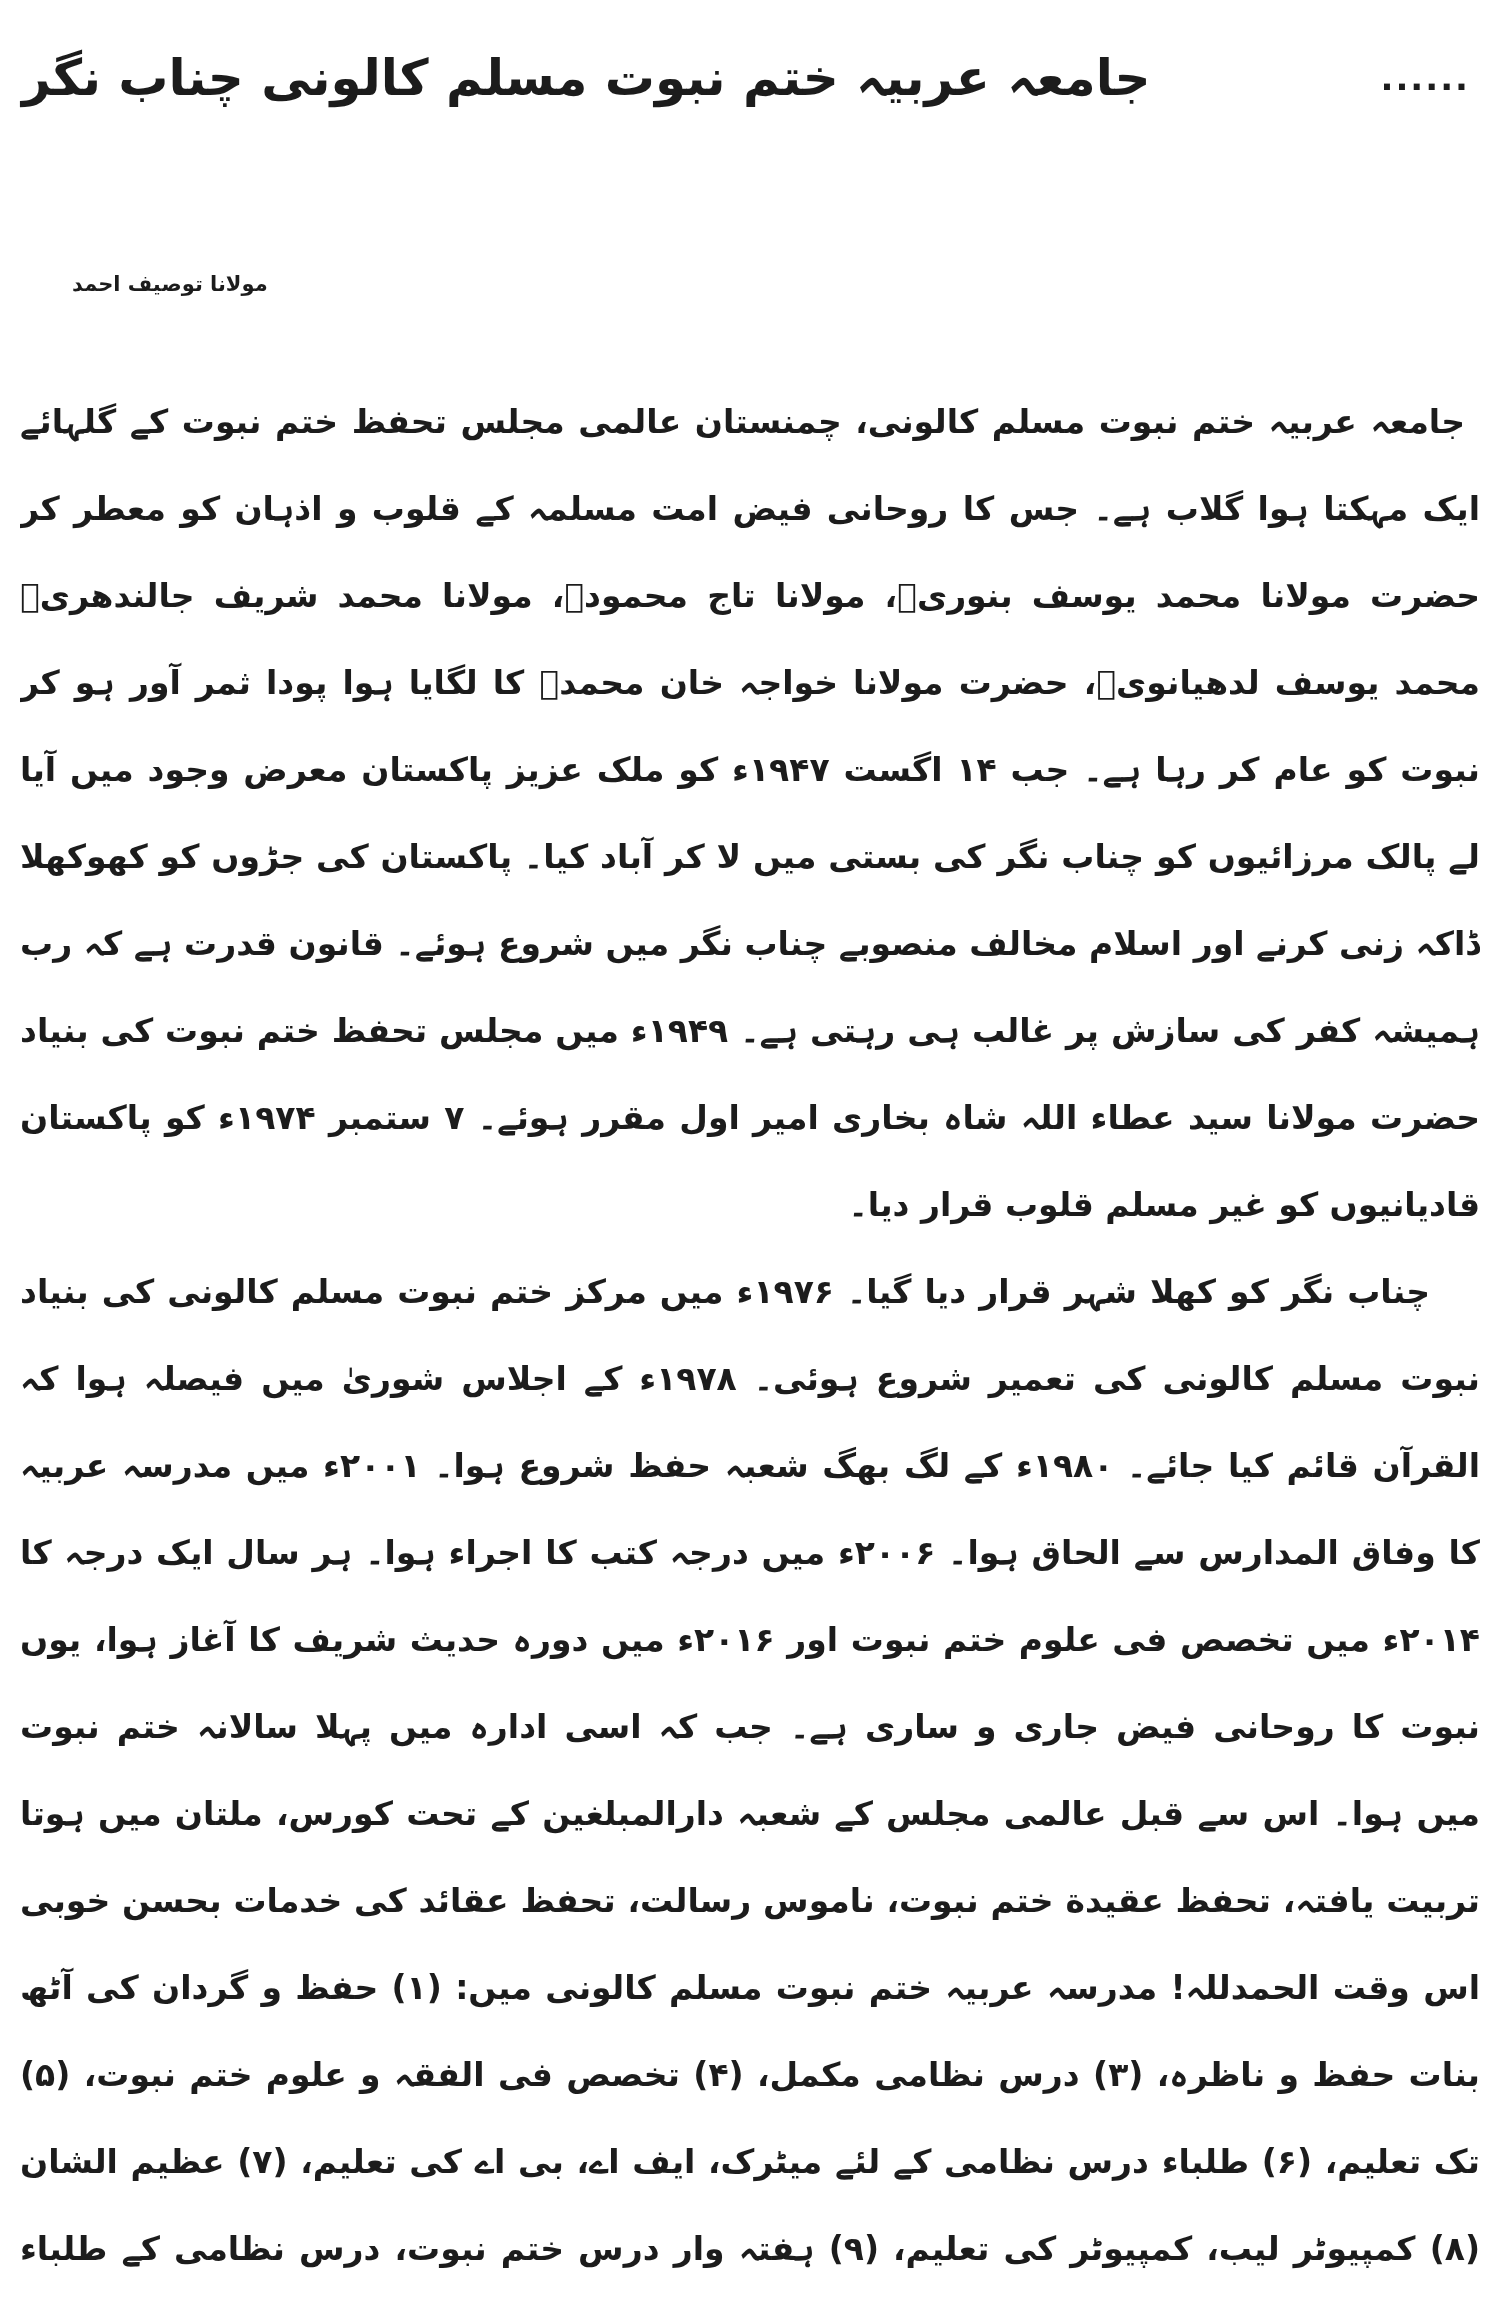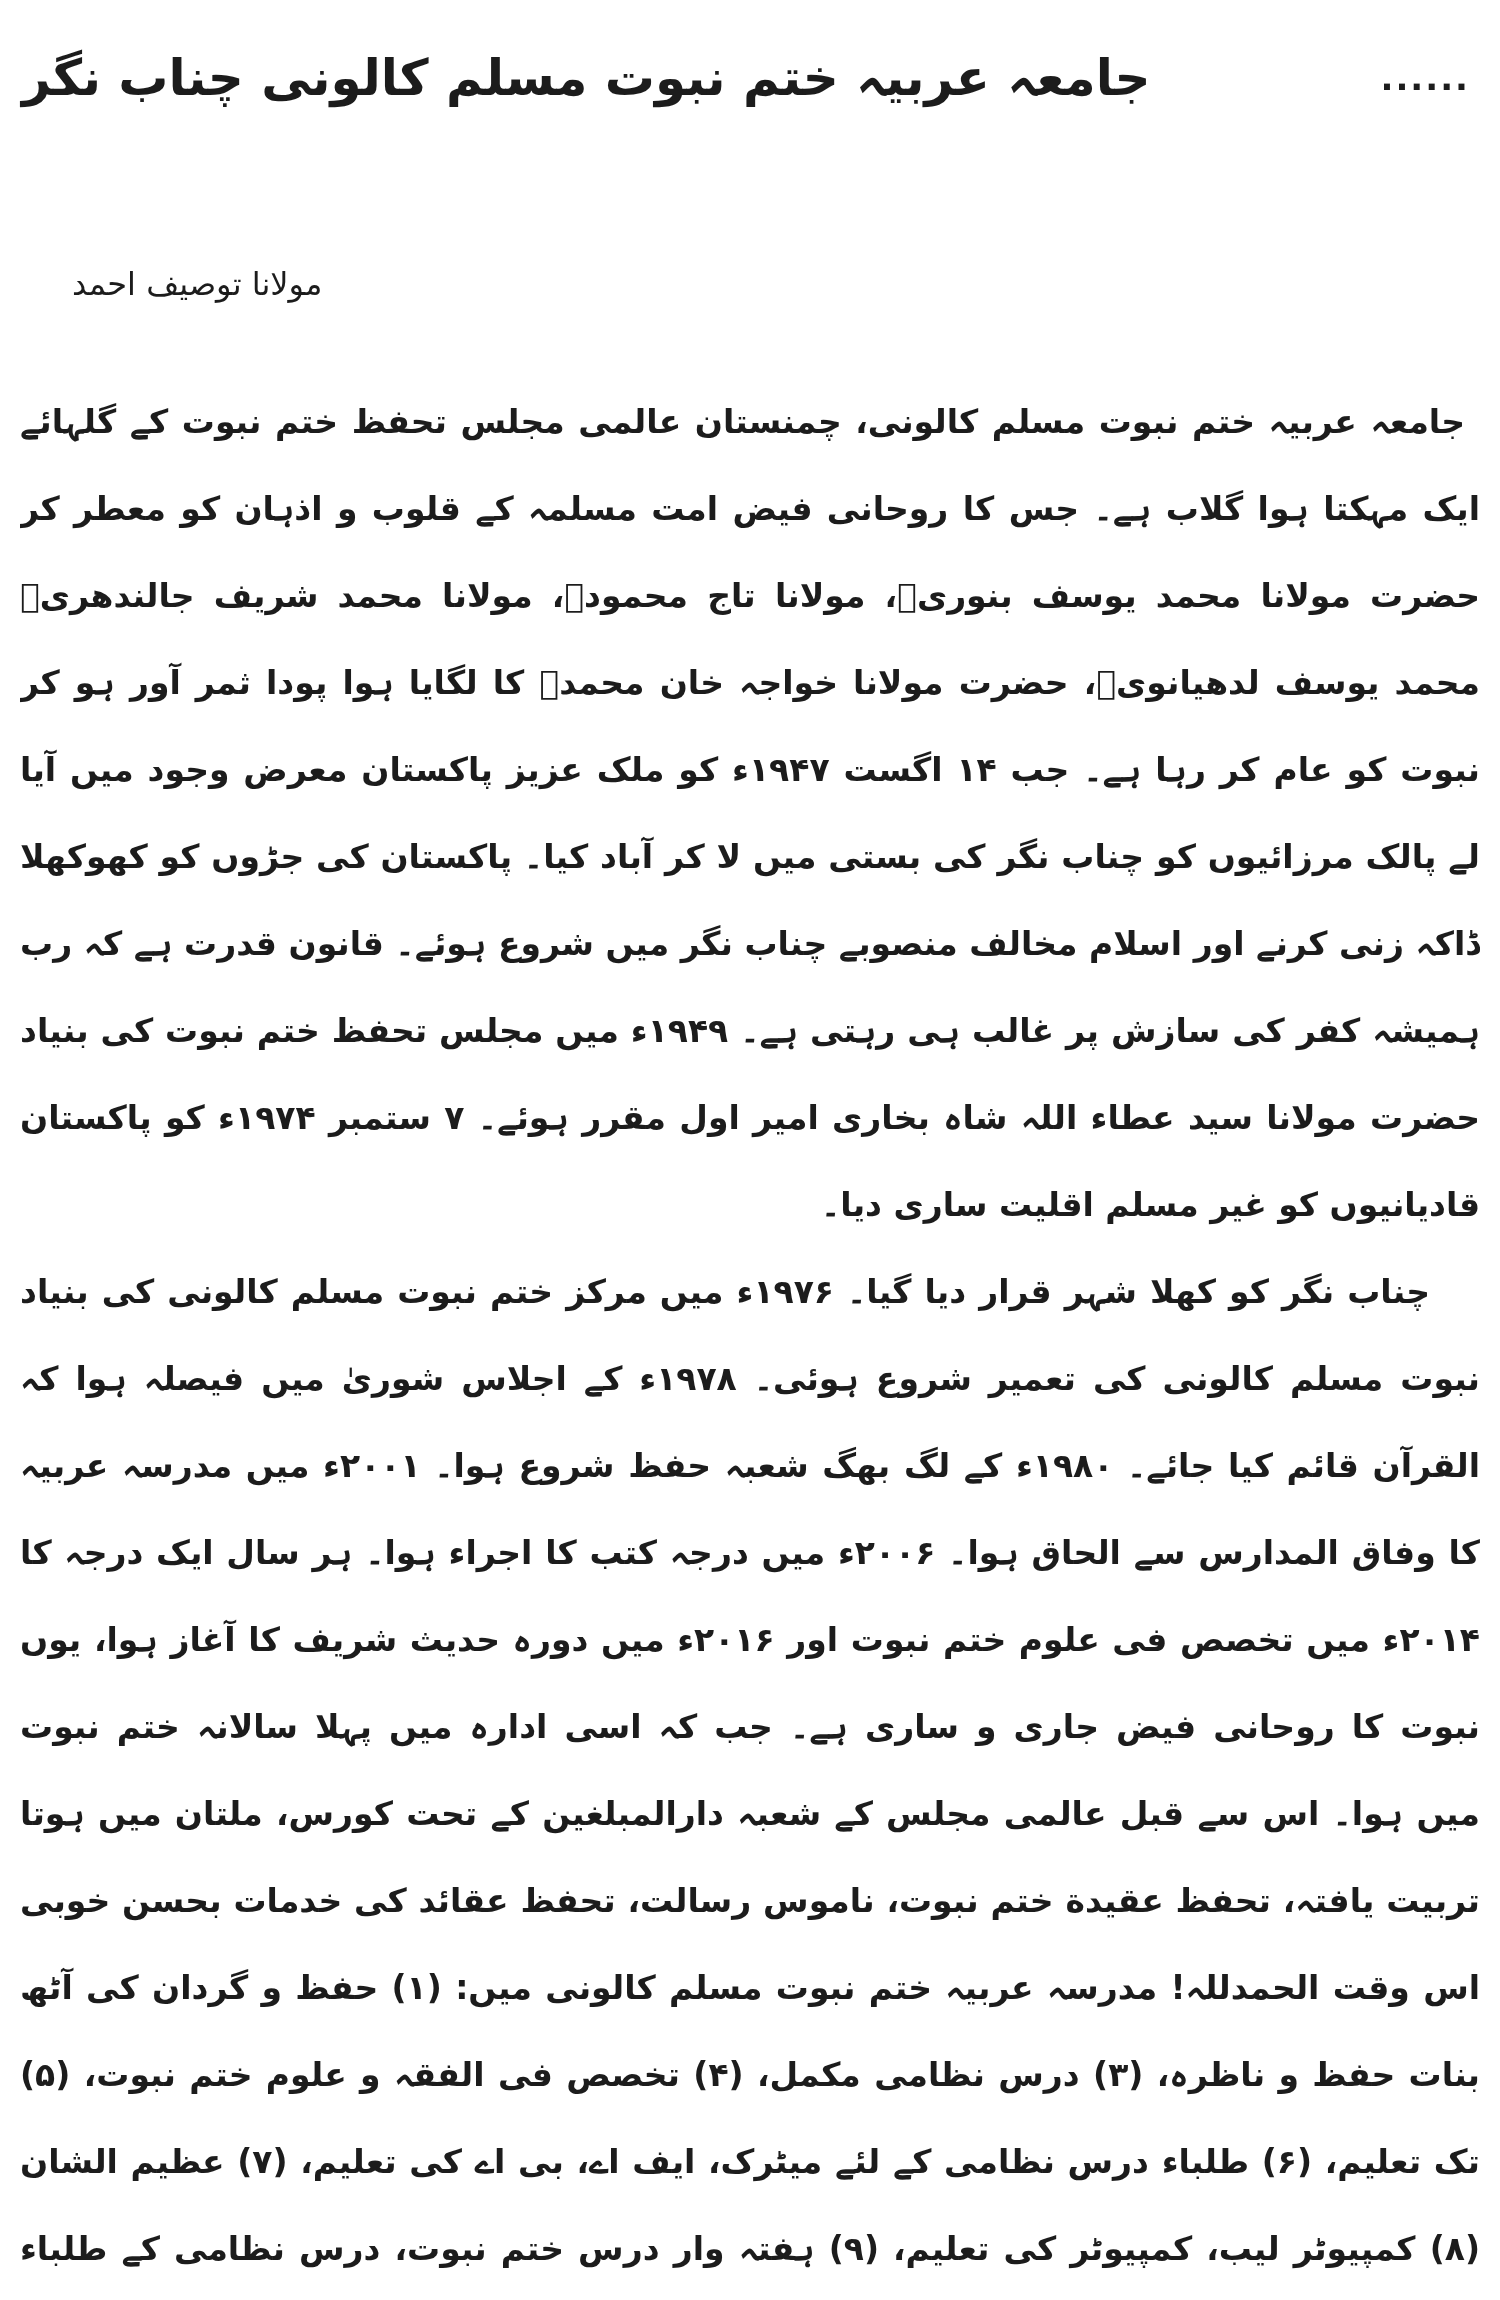--- a/index.html
+++ b/index.html
@@ -35,22 +35,22 @@
     font-size: 34px;
     letter-spacing: 2px;
     padding: 0 8px;
   }
   .author-line {
     position: absolute;
     top: 248px;
     left: 72px;
     height: 72px;
     line-height: 72px;
-    font-size: 32px;
-    font-weight: normal;
+    font-size: 21px;
+    font-weight: bold;
     white-space: nowrap;
   }
   .article-body {
     position: absolute;
     top: 378px;
     right: 20px;
     left: 20px;
   }
   .text-line {
     height: 87px;
@@ -81,21 +81,21 @@
   <div class="article-body">
       <div class="text-line" style="padding-right: 15px;">جامعہ عربیہ ختم نبوت مسلم کالونی، چمنستان عالمی مجلس تحفظ ختم نبوت کے گلہائے رنگا رنگ میں سے</div>
       <div class="text-line">ایک مہکتا ہوا گلاب ہے۔ جس کا روحانی فیض امت مسلمہ کے قلوب و اذہان کو معطر کر رہا ہے۔ بحمدہ تعالیٰ</div>
       <div class="text-line">حضرت مولانا محمد یوسف بنوریؒ، مولانا تاج محمودؒ، مولانا محمد شریف جالندھریؒ مولانا مفتی احمد الرحمنؒ، مولانا</div>
       <div class="text-line">محمد یوسف لدھیانویؒ، حضرت مولانا خواجہ خان محمدؒ کا لگایا ہوا پودا ثمر آور ہو کر چہار اطراف میں فیضان علوم</div>
       <div class="text-line">نبوت کو عام کر رہا ہے۔ جب ۱۴ اگست ۱۹۴۷ء کو ملک عزیز پاکستان معرض وجود میں آیا تو انگریز نے اپنے</div>
       <div class="text-line">لے پالک مرزائیوں کو چناب نگر کی بستی میں لا کر آباد کیا۔ پاکستان کی جڑوں کو کھوکھلا کرنے، ختم نبوت پر</div>
       <div class="text-line">ڈاکہ زنی کرنے اور اسلام مخالف منصوبے چناب نگر میں شروع ہوئے۔ قانون قدرت ہے کہ رب کی تدبیر</div>
       <div class="text-line">ہمیشہ کفر کی سازش پر غالب ہی رہتی ہے۔ ۱۹۴۹ء میں مجلس تحفظ ختم نبوت کی بنیاد رکھی گئی، امیر شریعت</div>
       <div class="text-line">حضرت مولانا سید عطاء اللہ شاہ بخاری امیر اول مقرر ہوئے۔ ۷ ستمبر ۱۹۷۴ء کو پاکستان نیشنل اسمبلی نے</div>
-      <div class="text-line last-short">قادیانیوں کو غیر مسلم اقلیت ساری دیا۔</div>
+      <div class="text-line last-short">قادیانیوں کو غیر مسلم قلوب قرار دیا۔</div>
       <div class="text-line" style="padding-right: 50px;">چناب نگر کو کھلا شہر قرار دیا گیا۔ ۱۹۷۶ء میں مرکز ختم نبوت مسلم کالونی کی بنیاد رکھی گئی۔ جامع مسجد ختم</div>
       <div class="text-line">نبوت مسلم کالونی کی تعمیر شروع ہوئی۔ ۱۹۷۸ء کے اجلاس شوریٰ میں فیصلہ ہوا کہ مسلم کالونی میں مدرسہ تعلیم</div>
       <div class="text-line">القرآن قائم کیا جائے۔ ۱۹۸۰ء کے لگ بھگ شعبہ حفظ شروع ہوا۔ ۲۰۰۱ء میں مدرسہ عربیہ ختم نبوت شعبہ حفظ</div>
       <div class="text-line">کا وفاق المدارس سے الحاق ہوا۔ ۲۰۰۶ء میں درجہ کتب کا اجراء ہوا۔ ہر سال ایک درجہ کا اضافہ ہوتا چلا گیا۔</div>
       <div class="text-line">۲۰۱۴ء میں تخصص فی علوم ختم نبوت اور ۲۰۱۶ء میں دورہ حدیث شریف کا آغاز ہوا، یوں مدرسہ عربیہ ختم</div>
       <div class="text-line">نبوت کا روحانی فیض جاری و ساری ہے۔ جب کہ اسی ادارہ میں پہلا سالانہ ختم نبوت کورس چناب نگر ۱۹۹۵ء</div>
       <div class="text-line">میں ہوا۔ اس سے قبل عالمی مجلس کے شعبہ دارالمبلغین کے تحت کورس، ملتان میں ہوتا رہا۔ مدرسہ عربیہ کے</div>
       <div class="text-line">تربیت یافتہ، تحفظ عقیدة ختم نبوت، ناموس رسالت، تحفظ عقائد کی خدمات بحسن خوبی سرانجام دے رہے ہیں۔</div>
       <div class="text-line">اس وقت الحمدللہ! مدرسہ عربیہ ختم نبوت مسلم کالونی میں: (۱) حفظ و گردان کی آٹھ کلاسیں، (۲) شعبہ</div>
       <div class="text-line">بنات حفظ و ناظرہ، (۳) درس نظامی مکمل، (۴) تخصص فی الفقہ و علوم ختم نبوت، (۵) شعبہ حفظ کے لئے پرائمری</div>

